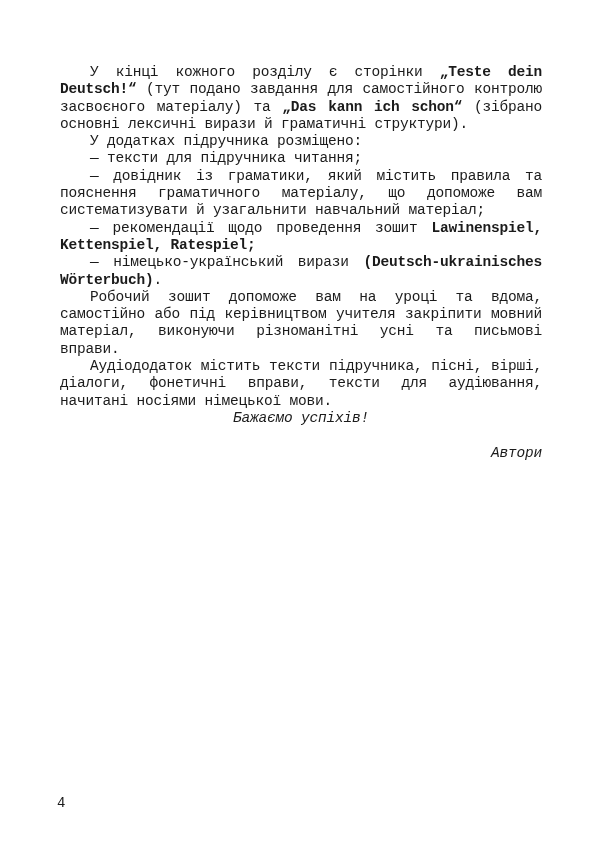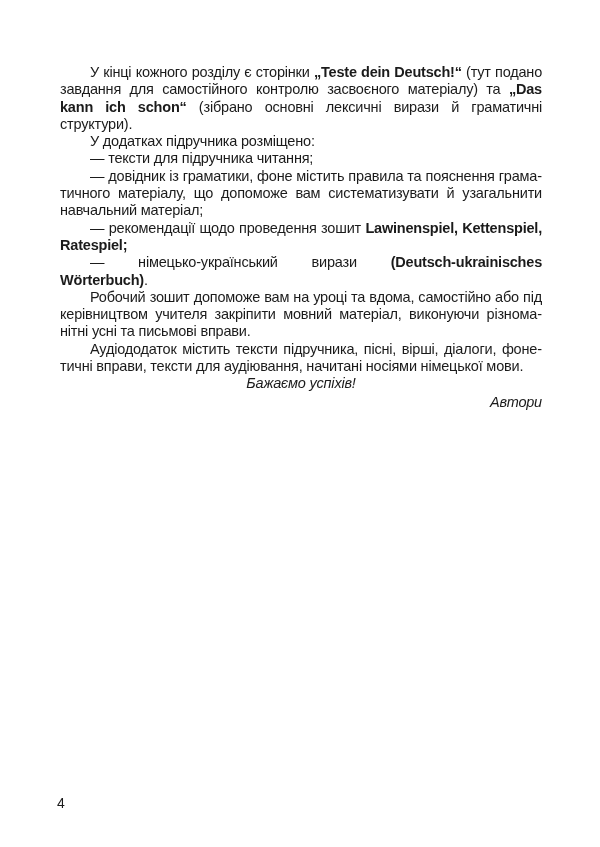--- a/index.html
+++ b/index.html
@@ -6,21 +6,21 @@
     margin: 0;
     padding: 0;
     background: #ffffff;
   }
   .page {
     position: relative;
     width: 588px;
     height: 847px;
     background: #ffffff;
     overflow: hidden;
-    font-family: Liberation Sans, sans-serif;
+    font-family: Liberation Mono, monospace;
     color: #1b1b1b;
   }
   .content {
     position: absolute;
     left: 60px;
     top: 64px;
     width: 482px;
     font-size: 14.5px;
     line-height: 17.3px;
     letter-spacing: -0.2px;
@@ -36,21 +36,21 @@
     text-align: right;
     text-indent: 0;
     text-align-last: center;
   }
   .content p.align-right {
     text-align: right;
     text-indent: 0;
     text-align-last: right;
   }
   .content p.gap-before {
-    margin-top: 1px;
+    margin-top: 18px;
     text-align: center;
   }
   .run-bold { font-weight: 700; }
   .p-italic { font-style: italic; }
   .pagenum {
     position: absolute;
     left: 57px;
     top: 795px;
     font-size: 14px;
     line-height: 16px;
@@ -58,21 +58,21 @@
   }
 </style>
 </head>
 <body>
 
 <div class="page">
   <div class="content" id="content">
       <p><span>У кінці кожного розділу є сторінки </span><span class="run-bold">„Teste dein Deutsch!“</span><span> (тут подано завдання для самостійного контролю засвоєного матеріалу) та </span><span class="run-bold">„Das kann ich schon“</span><span> (зібрано основні лексичні вирази й граматичні структури).</span></p>
       <p><span>У додатках підручника розміщено:</span></p>
       <p><span>— тексти для підручника читання;</span></p>
-      <p><span>— довідник із граматики, фоне містить правила та пояснення грама­тичного матеріалу, що допоможе вам систематизувати й узагальнити навчальний матеріал;</span></p>
+      <p><span>— довідник із граматики, який містить правила та пояснення грама­тичного матеріалу, що допоможе вам систематизувати й узагальнити навчальний матеріал;</span></p>
       <p><span>— рекомендації щодо проведення зошит </span><span class="run-bold">Lawinenspiel, Kettenspiel, Ratespiel;</span></p>
       <p><span>— німецько-український вирази </span><span class="run-bold">(Deutsch-ukrainisches Wörterbuch)</span><span>.</span></p>
       <p><span>Робочий зошит допоможе вам на уроці та вдома, самостійно або під керівництвом учителя закріпити мовний матеріал, виконуючи різнома­нітні усні та письмові вправи.</span></p>
       <p><span>Аудіододаток містить тексти підручника, пісні, вірші, діалоги, фоне­тичні вправи, тексти для аудіювання, начитані носіями німецької мови.</span></p>
       <p class="align-center p-italic"><span>Бажаємо успіхів!</span></p>
       <p class="align-right p-italic gap-before"><span>Автори</span></p>
     </div>
   <div class="pagenum">4</div>
 </div>
 

